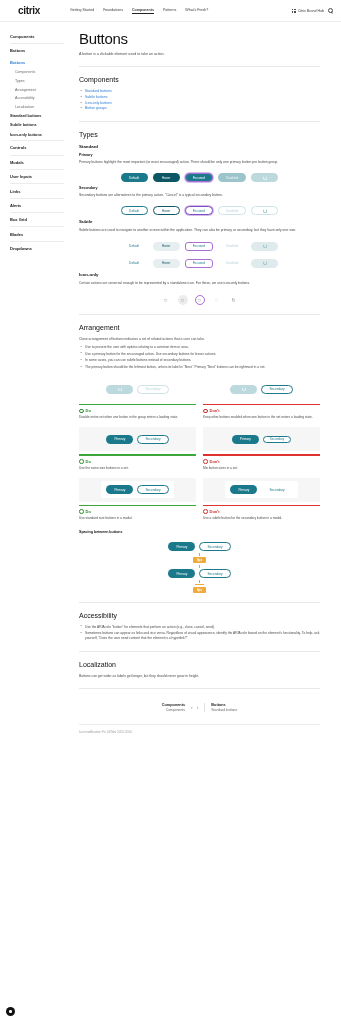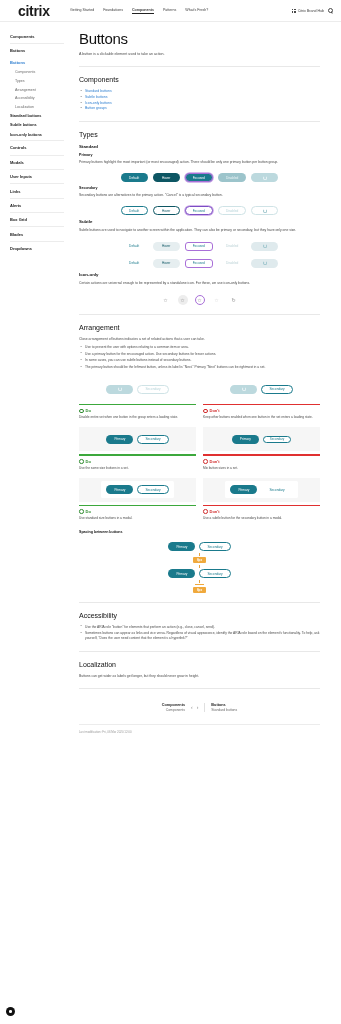--- a/index.html
+++ b/index.html
@@ -10,21 +10,21 @@
     color: #2a2a2a;
     overflow: hidden;
   }
   .page { position: relative; width: 341px; height: 1024px; }
 
   
   .topnav {
     height: 22px; display: flex; align-items: center;
     padding: 0 8px; border-bottom: 1px solid #ececec; background: #fff;
   }
-  .logo { font-size: 14px; font-weight: 700; letter-spacing: -0.3px; color: #1a1a1a; width: 62px; padding-left: 10px; }
+  .logo { font-size: 10px; font-weight: 700; letter-spacing: -0.3px; color: #1a1a1a; width: 62px; padding-left: 10px; }
   .topnav-links { display: flex; gap: 9px; align-items: center; flex: 1; }
   .topnav-link { font-size: 3.6px; color: #3d3d3d; white-space: nowrap; padding-bottom: 1px; }
   .topnav-link.active { border-bottom: 0.7px solid #222; font-weight: 600; }
   .topnav-right { display: flex; align-items: center; gap: 4px; }
   .brandhub { display: flex; align-items: center; gap: 2px; font-size: 3.6px; color: #3d3d3d; }
   .grid-icon { display: grid; grid-template-columns: 1fr 1fr; grid-template-rows: 1fr 1fr; gap: 0.5px; width: 4px; height: 4px; }
   .grid-icon i { background: #4a4a4a; display: block; }
   .srch { width: 5px; height: 5px; position: relative; }
   .srch::before { content: ""; position: absolute; width: 3.4px; height: 3.4px; border: 0.6px solid #4a4a4a; border-radius: 50%; top: 0; left: 0; }
   .srch::after { content: ""; position: absolute; width: 1.6px; height: 0.6px; background: #4a4a4a; transform: rotate(45deg); bottom: 0.6px; right: 0.1px; }

